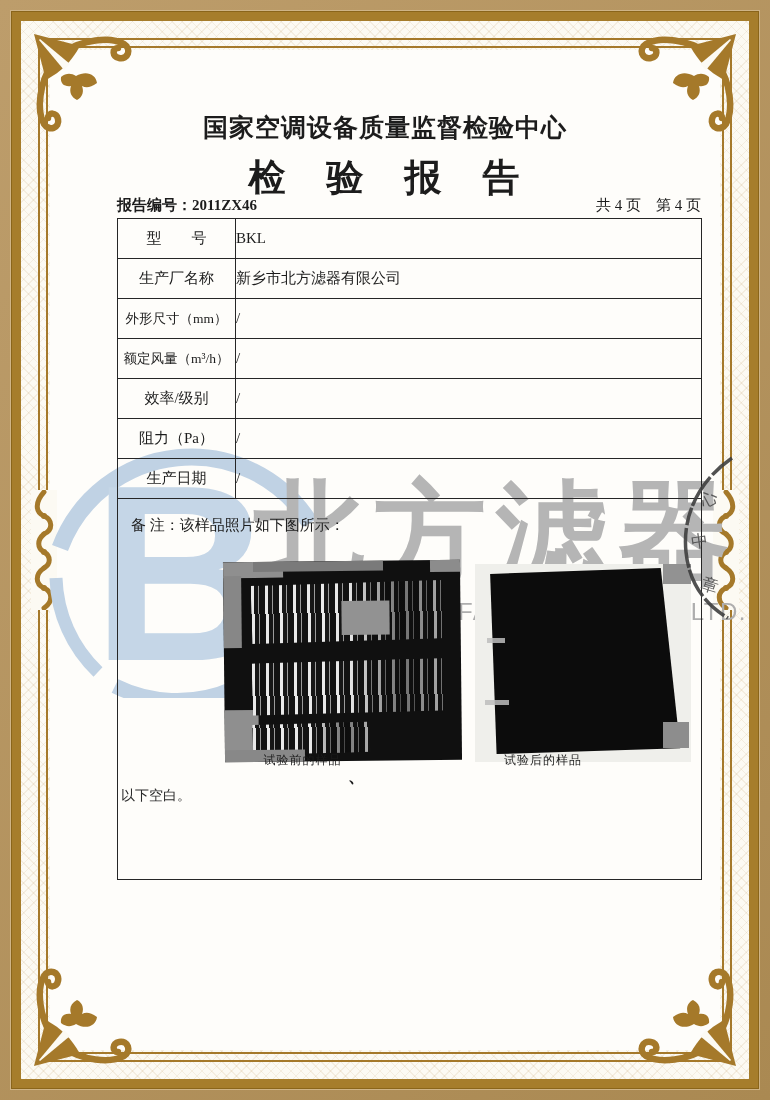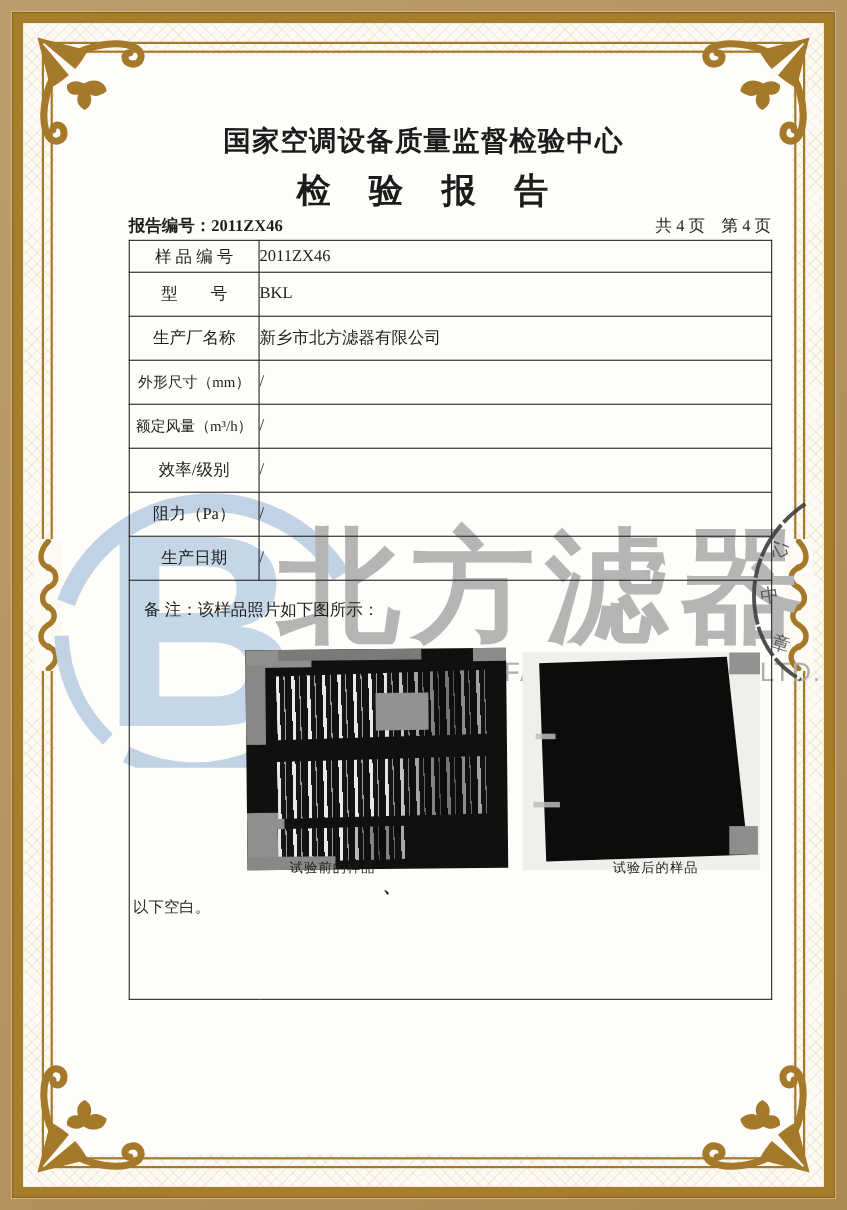--- a/index.html
+++ b/index.html
@@ -32,38 +32,38 @@
   .wm-b{position:absolute;left:40px;top:428px;width:290px;height:270px;}
   .wm-cn{position:absolute;left:252px;top:478px;font-family:"Liberation Sans","DejaVu Sans",sans-serif;
          font-weight:bold;font-size:112px;line-height:1;letter-spacing:10px;color:#b5b5b5;white-space:nowrap;}
   .wm-en{position:absolute;left:292px;top:598px;font-family:"Liberation Sans","DejaVu Sans",sans-serif;
          font-size:24px;letter-spacing:1.5px;color:#aeaeae;white-space:nowrap;}
   
   .content{position:absolute;inset:0;z-index:4;}
   .t-org{position:absolute;top:111px;left:0;width:100%;text-align:center;
          font-size:25px;font-weight:bold;letter-spacing:1px;margin:0;}
   .t-rep{position:absolute;top:153px;left:0;width:100%;text-align:center;
-         font-size:31px;font-weight:bold;letter-spacing:2px;margin:0;}
+         font-size:37px;font-weight:bold;letter-spacing:2px;margin:0;}
   .meta{position:absolute;top:196px;left:117px;right:69px;display:flex;
         justify-content:space-between;font-size:15px;align-items:center;}
   .meta .no{font-weight:bold;}
   table.samp{position:absolute;left:117px;top:218px;width:585px;border-collapse:collapse;
              table-layout:fixed;}
   table.samp td{border:1px solid #262626;font-size:15px;padding:0;vertical-align:middle;}
   td.lbl{text-align:center;}
   td.val{padding-left:30px;}
   tr.h29{height:29px;} tr.h30{height:30px;} tr.h40{height:40px;}
   tr.tight td.lbl{font-size:13.5px;}
   tr.head td{text-align:center;font-size:16px;}
   td.remark-cell{height:380px;vertical-align:top;position:relative;}
   .remark-txt{position:absolute;left:13px;top:17px;font-size:15px;}
   .endnote{position:absolute;left:3px;top:288px;font-size:14px;color:#2a2a2a;}
   .cap{position:absolute;top:253px;text-align:center;font-size:12px;letter-spacing:1px;}
   .cap1{left:66px;width:237px;}
-  .cap2{left:301px;width:216px;text-align:right;}
+  .cap2{left:317px;width:216px;}
   .stray{position:absolute;left:230px;top:266px;font-size:17px;font-weight:bold;}
   
   .photo{position:absolute;overflow:hidden;}
   .photo-left{left:66px;top:47px;width:237px;height:200px;background:#101010;transform:rotate(-.6deg);}
   .band{position:absolute;left:28px;right:16px;
         background:repeating-linear-gradient(90deg,#e9e9e9 0 3px,#161616 3px 7px,#9a9a9a 7px 8px,#121212 8px 14px);}
   .band::after{content:"";position:absolute;inset:0;
         background:linear-gradient(90deg,transparent 50%,rgba(8,8,8,.55) 78%,rgba(8,8,8,.25));}
   .band1{top:22px;height:58px;transform:rotate(-1.2deg);}
   .band2{top:100px;height:52px;transform:rotate(-1deg);}
@@ -176,24 +176,20 @@
       <span class="no">报告编号：2011ZX46</span>
       <span class="pg">共 4 页　第 4 页</span>
     </div>
 
     <table class="samp">
       <colgroup>
           <col style="width:118px">
           <col>
         </colgroup>
       <tbody>
-          <tr class="h29">
-        <td class="lbl">样 品 编 号</td>
-        <td class="val">2011ZX46</td>
-      </tr>
       <tr class="h40">
         <td class="lbl">型　　号</td>
         <td class="val">BKL</td>
       </tr>
       <tr class="h40">
         <td class="lbl">生产厂名称</td>
         <td class="val">新乡市北方滤器有限公司</td>
       </tr>
       <tr class="h40 tight">
         <td class="lbl">外形尺寸（mm）</td>

